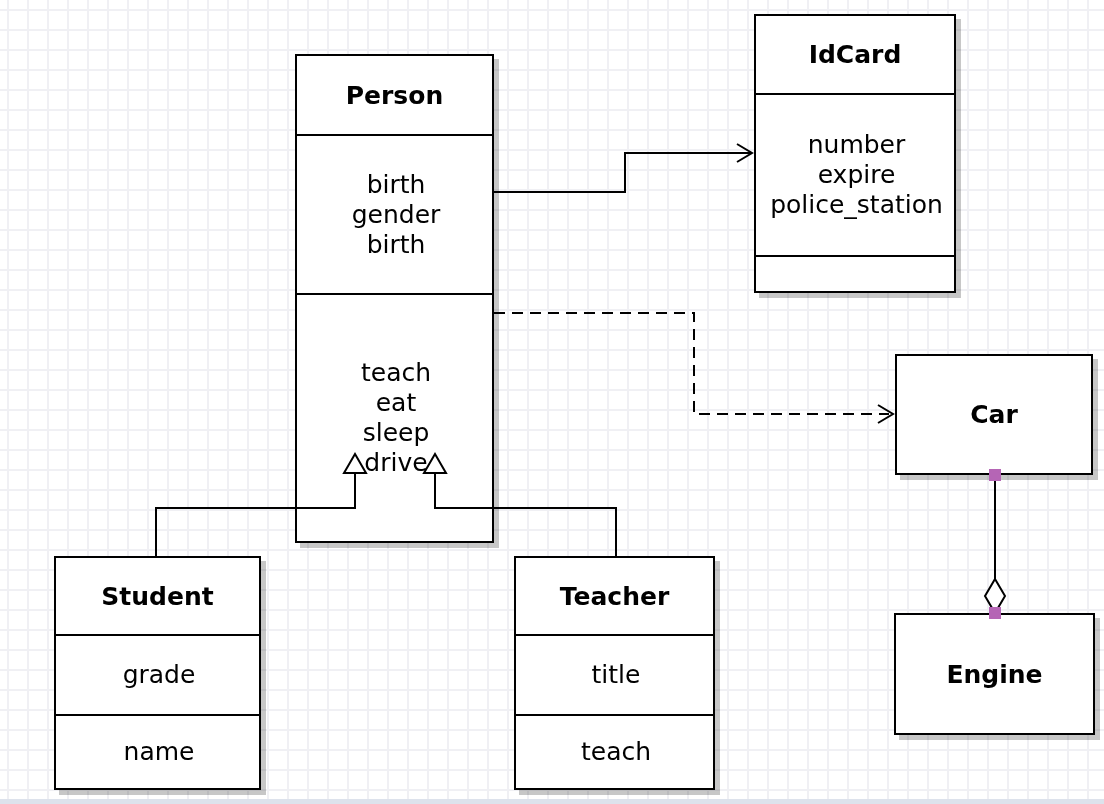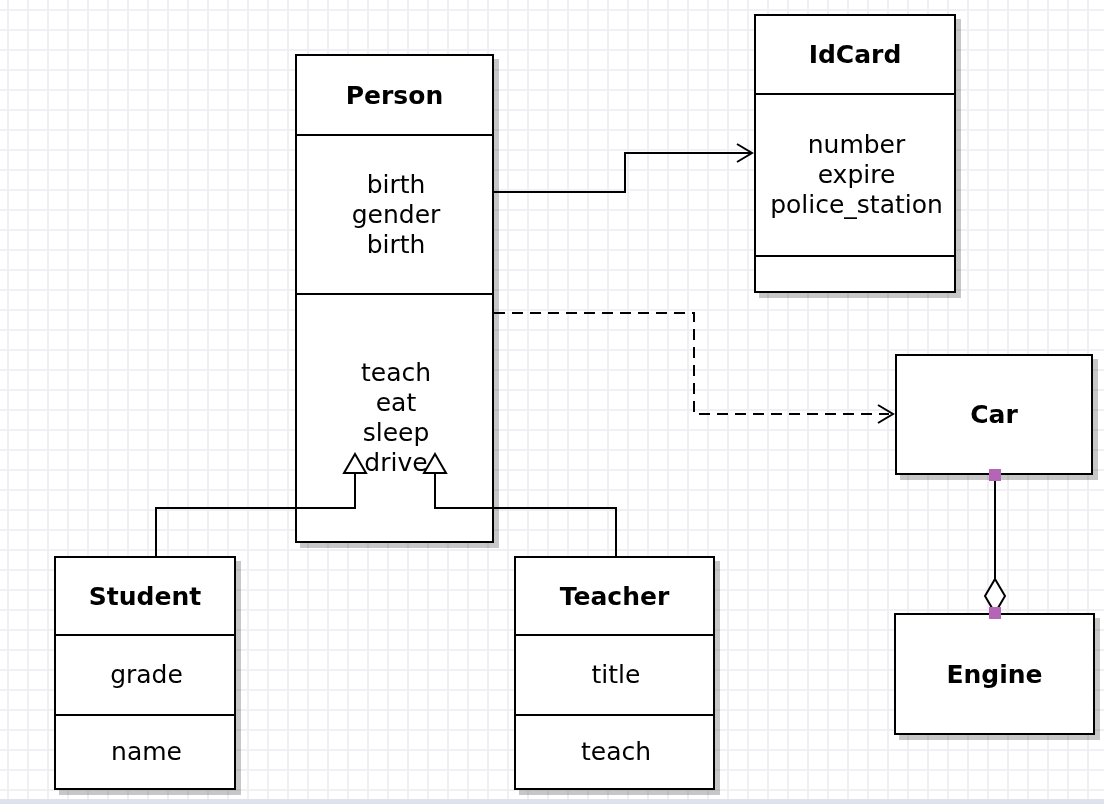--- a/index.html
+++ b/index.html
@@ -89,21 +89,21 @@
   </div>
 
   <div class="class-box" style="left:894px;top:613px;width:201px;height:122px;">
     <div class="compartment title-compartment grow">Engine</div>
   </div>
 
   <div class="class-box" style="left:895px;top:354px;width:198px;height:121px;">
     <div class="compartment title-compartment grow">Car</div>
   </div>
 
-  <div class="class-box" style="left:54px;top:556px;width:182px;height:234px;">
+  <div class="class-box" style="left:54px;top:556px;width:207px;height:234px;">
     <div class="compartment title-compartment" style="flex:0 0 76px;">Student</div>
     <div class="compartment" style="flex:0 0 80px;">
       <div class="member-line">grade</div>
     </div>
     <div class="compartment grow">
       <div class="member-line">name</div>
     </div>
   </div>
 
   <div class="class-box" style="left:514px;top:556px;width:201px;height:234px;">

